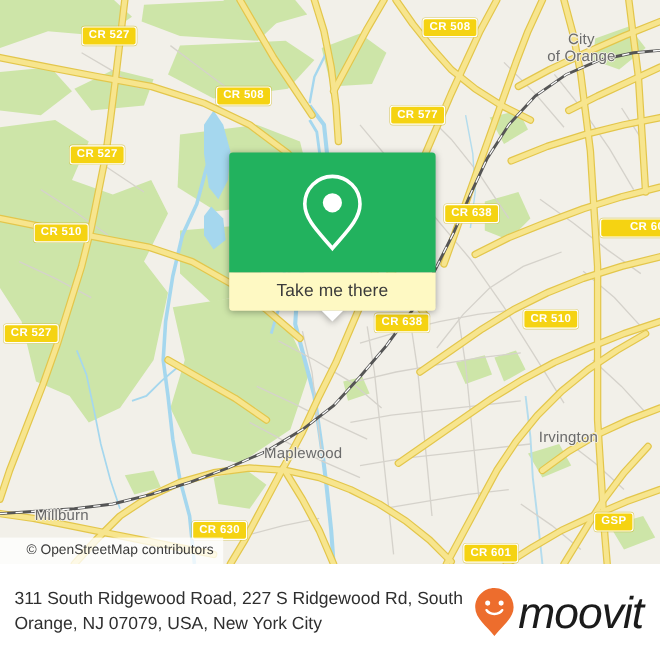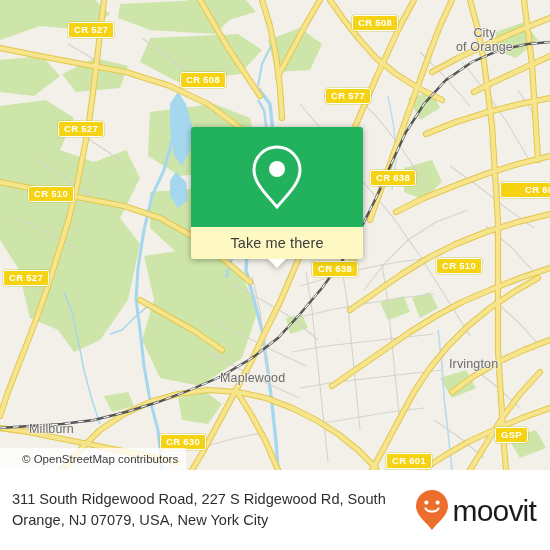--- a/index.html
+++ b/index.html
@@ -139,24 +139,25 @@
     max-width: 400px;
   }
   #brand {
     display: flex;
     align-items: center;
     gap: 3px;
     flex: none;
   }
   #brand-name {
     color: #1b1b1b;
-    font-size: 30px;
+    font-size: 37px;
     font-family: "Liberation Sans", sans-serif;
     letter-spacing: -.8px;
     line-height: 33px;
+    font-style: italic;
   }
 </style>
 </head>
 <body>
 
 <div id="page">
 
   <div id="map">
     <svg id="map-svg" width="550" height="470" viewBox="0 0 550 470">
 

